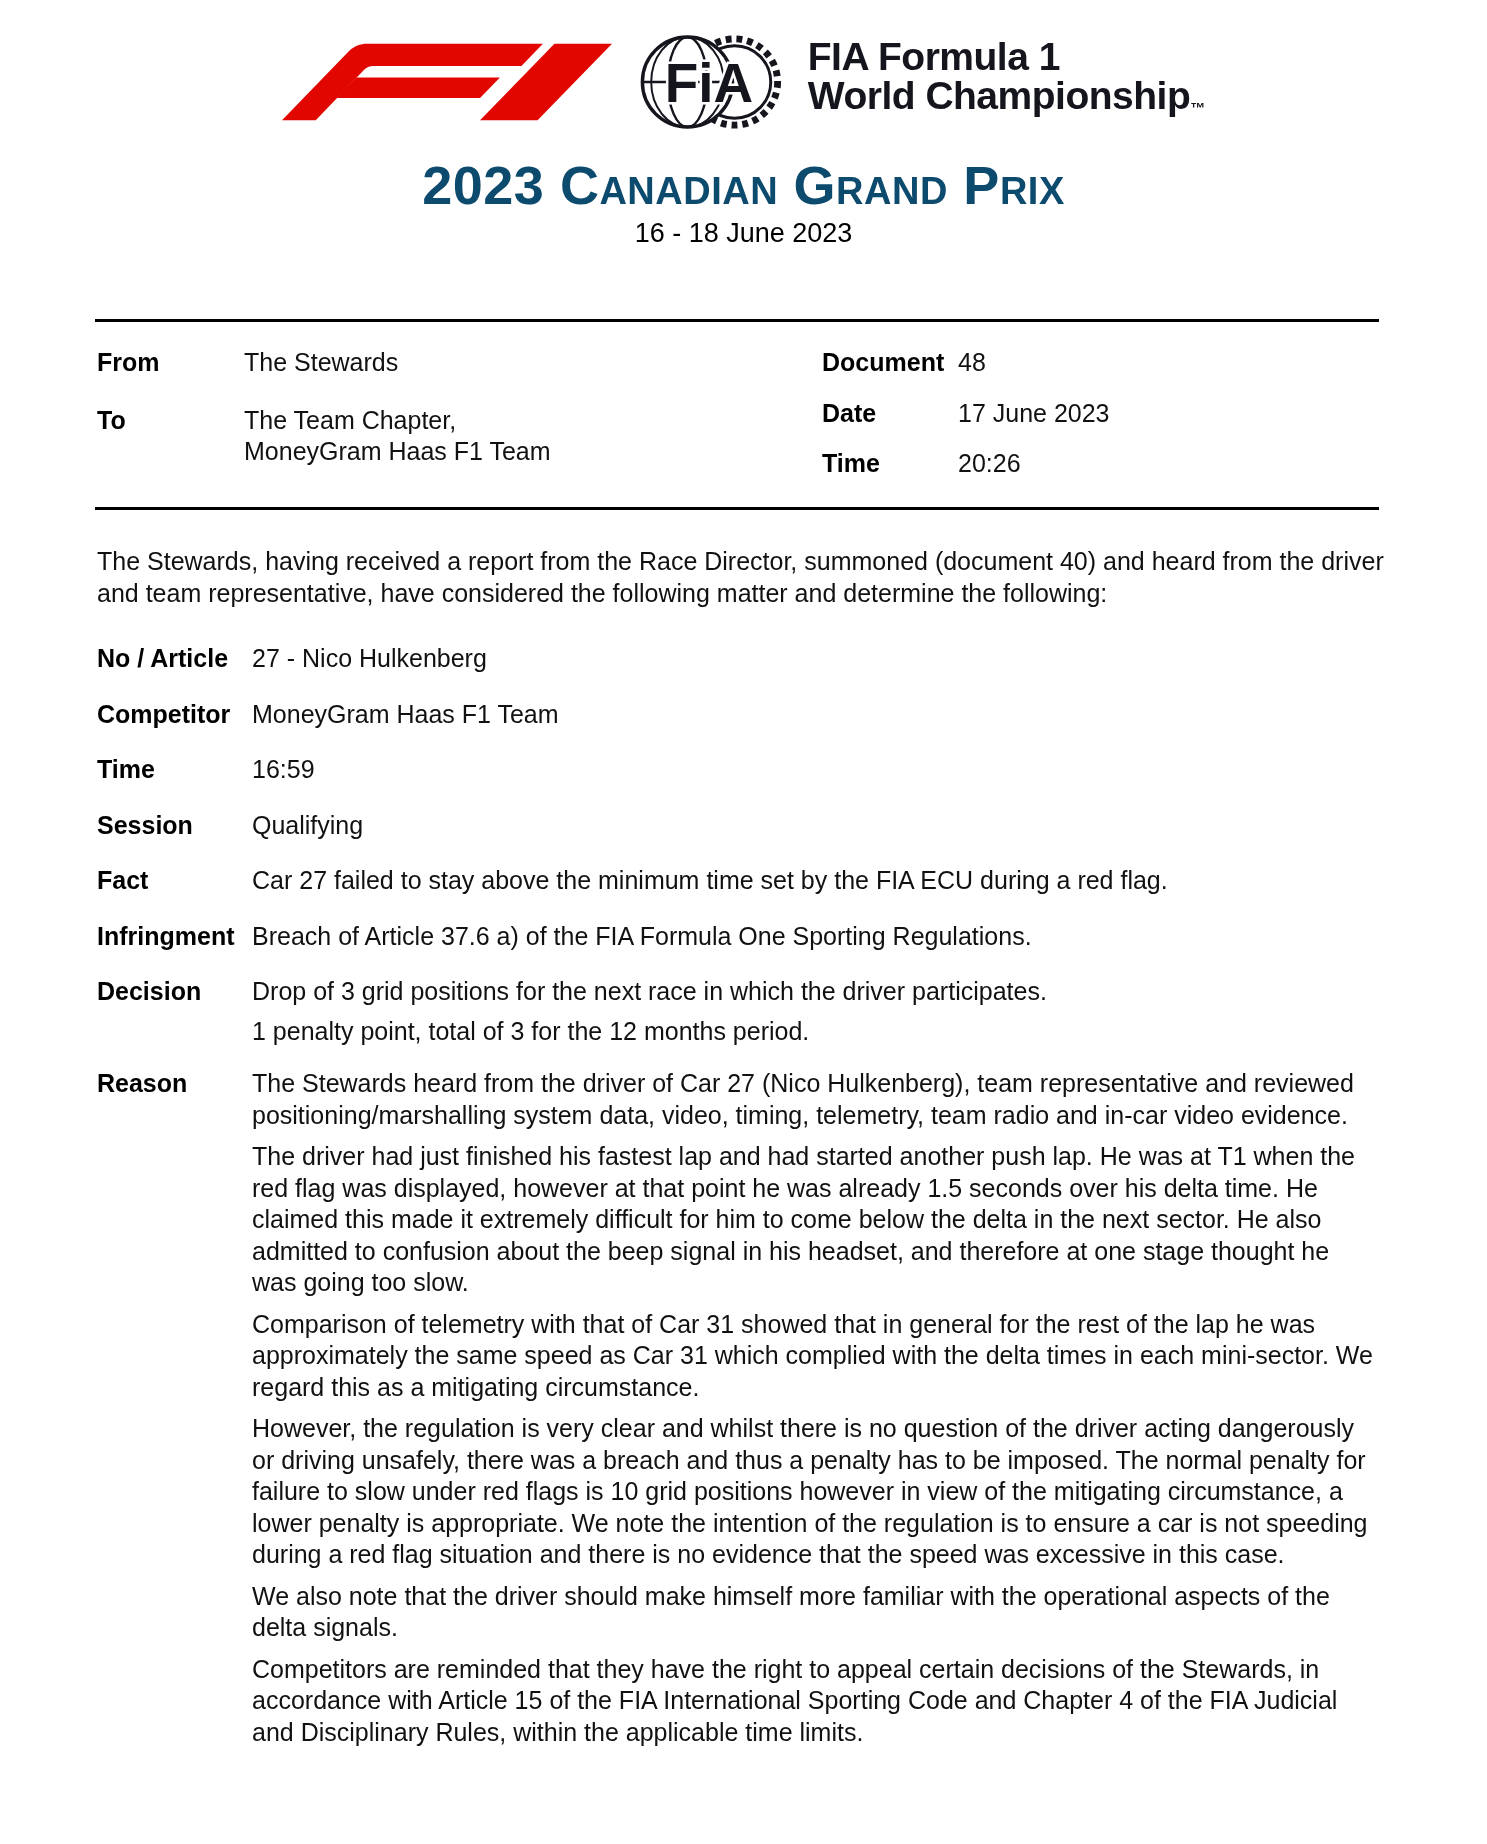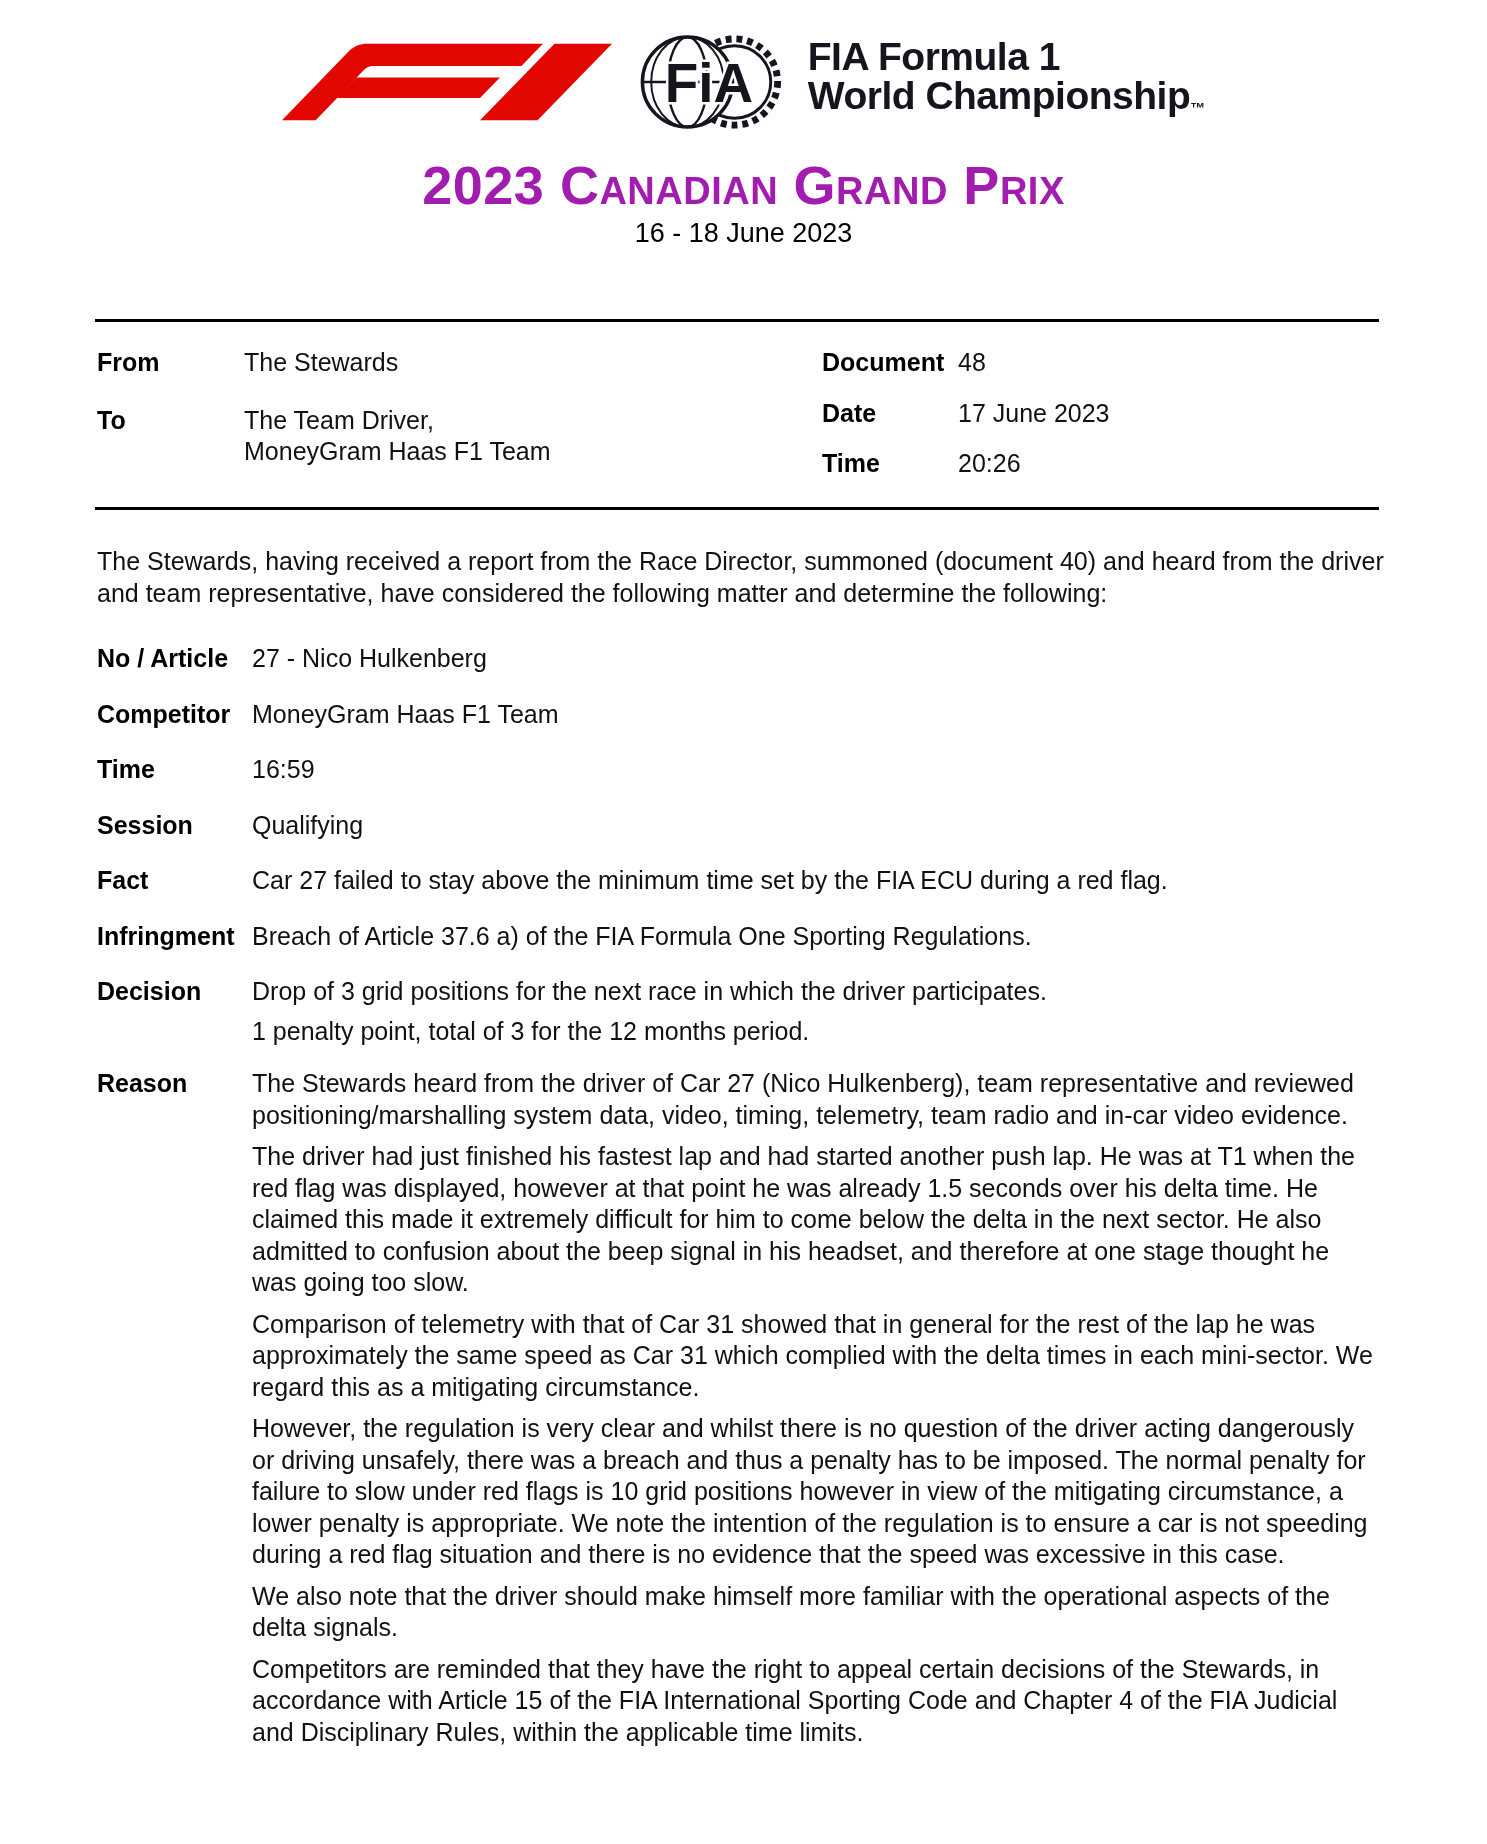--- a/index.html
+++ b/index.html
@@ -14,21 +14,21 @@
     box-sizing:border-box;
     padding:13px 97px;
   }
   
   .brand { padding-top:20px; height:98px; display:flex; justify-content:center; align-items:center; gap:18px; }
   .f1-logo-svg { width:330px; height:80px; display:block; }
   .fia-logo-svg { width:160px; height:98px; display:block; }
   .brand-text { color:#15151e; font-weight:bold; font-size:39px; line-height:39px; letter-spacing:-0.5px; white-space:nowrap; }
   .brand-text .tm { font-size:15px; font-weight:bold; letter-spacing:0; vertical-align:-4px; }
   
-  .gp-title { margin-top:28px; text-align:center; font-size:54px; line-height:53px; font-weight:bold; font-variant:small-caps; letter-spacing:0.5px; color:#a21caf; }
+  .gp-title { margin-top:28px; text-align:center; font-size:54px; line-height:53px; font-weight:bold; font-variant:small-caps; letter-spacing:0.5px; color:#0c4a6e; }
   .gp-dates { margin-top:7px; text-align:center; font-size:27px; line-height:28px; font-weight:normal; color:#000; }
   
   .rule { border:none; height:3px; background:#000; width:1284px; margin:0 0 0 -2px; }
   .rule-1 { margin-top:72px; }
   
   .meta { position:relative; padding-top:25px; height:160px; }
   .meta-left .meta-row { display:flex;gap:16px; }
   .meta-left .meta-row.from { margin-bottom:26px; }
   .meta-label { width:131px; font-weight:bold; font-size:25px; line-height:31.5px; color:#000; }
   .meta-value { font-size:25px; line-height:31.5px; }
@@ -79,21 +79,21 @@
 
   <div class="meta">
     <div class="meta-left">
       <div class="meta-row from">
         <div class="meta-label">From</div>
         <div class="meta-value">The Stewards</div>
       </div>
       <div class="meta-row to">
         <div class="meta-label">To</div>
         <div class="meta-value">
-          <div>The Team Driver,</div>
+          <div>The Team Chapter,</div>
           <div>MoneyGram Haas F1 Team</div>
         </div>
       </div>
     </div>
     <div class="meta-right">
       <div class="meta-row">
         <div class="meta-label">Document</div>
         <div class="meta-value">48</div>
       </div>
       <div class="meta-row">

